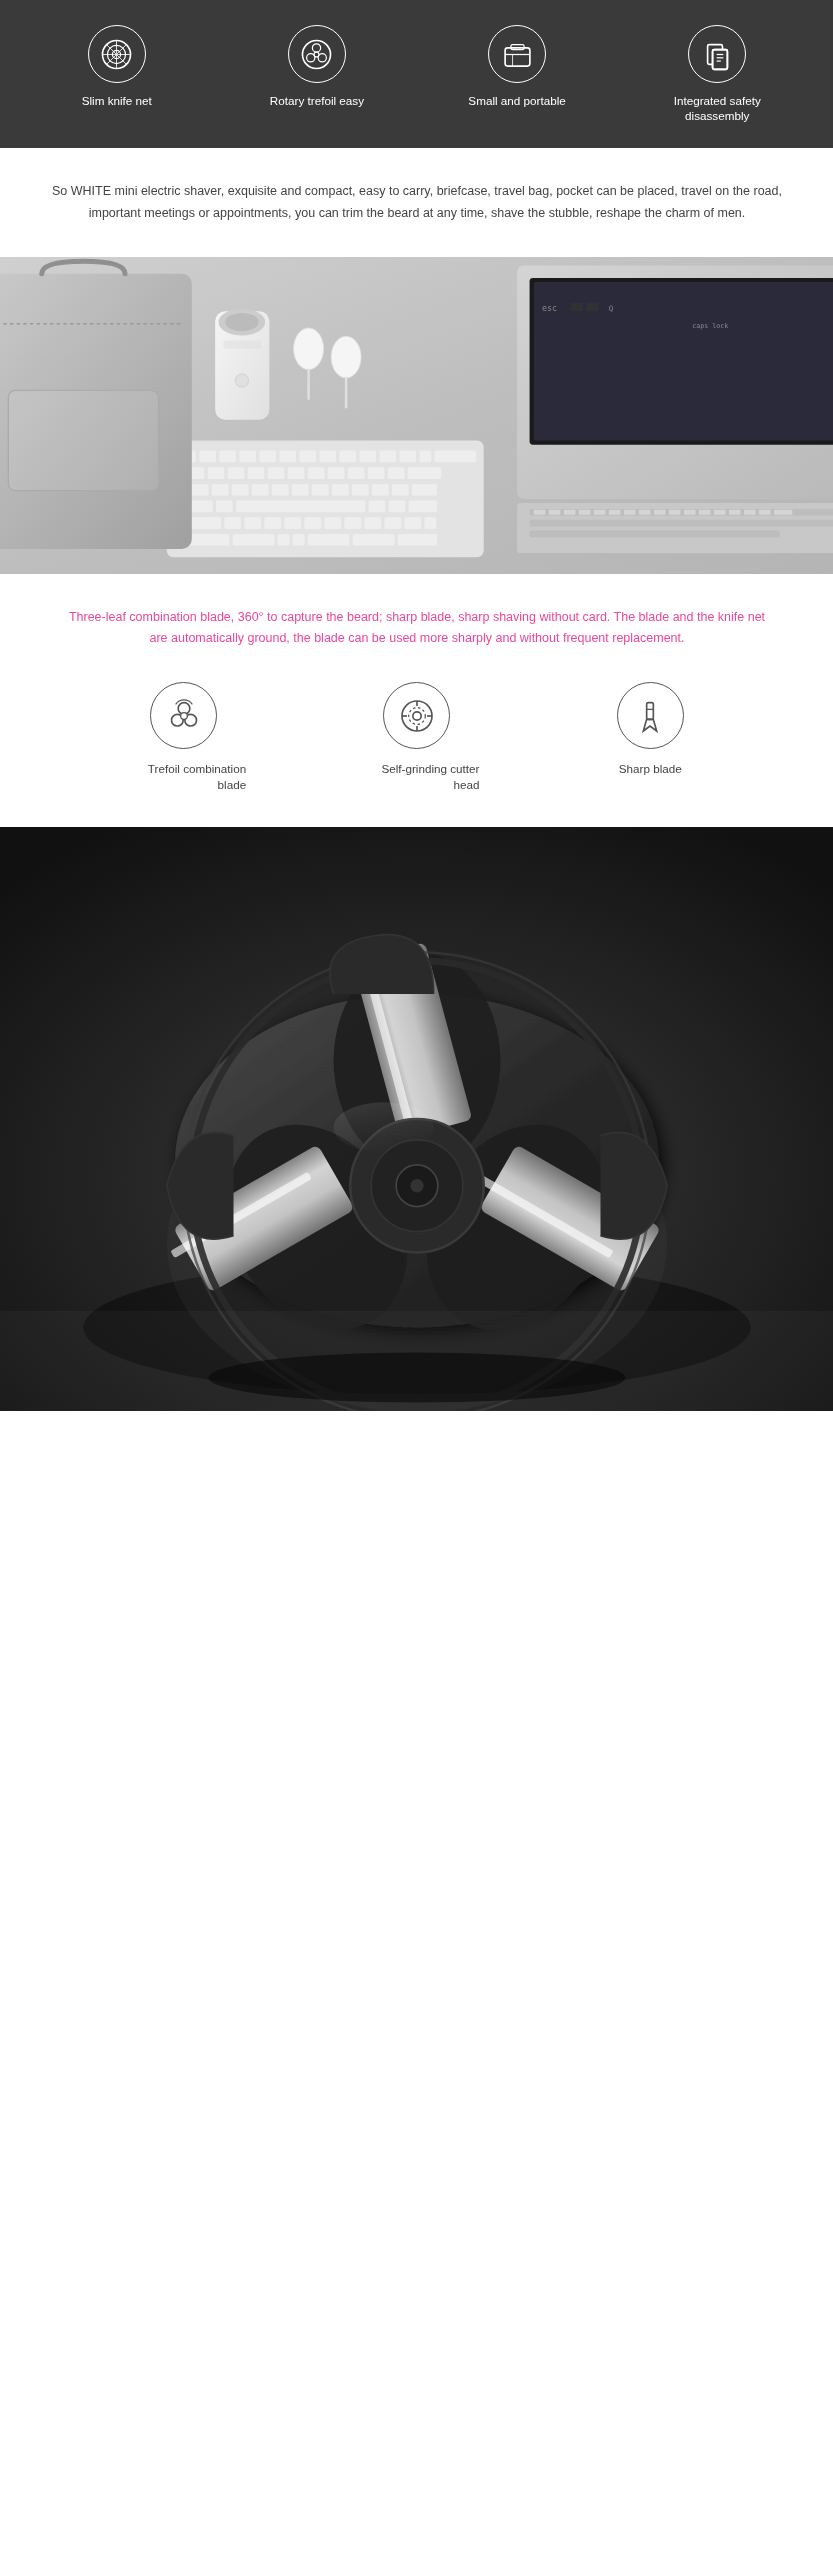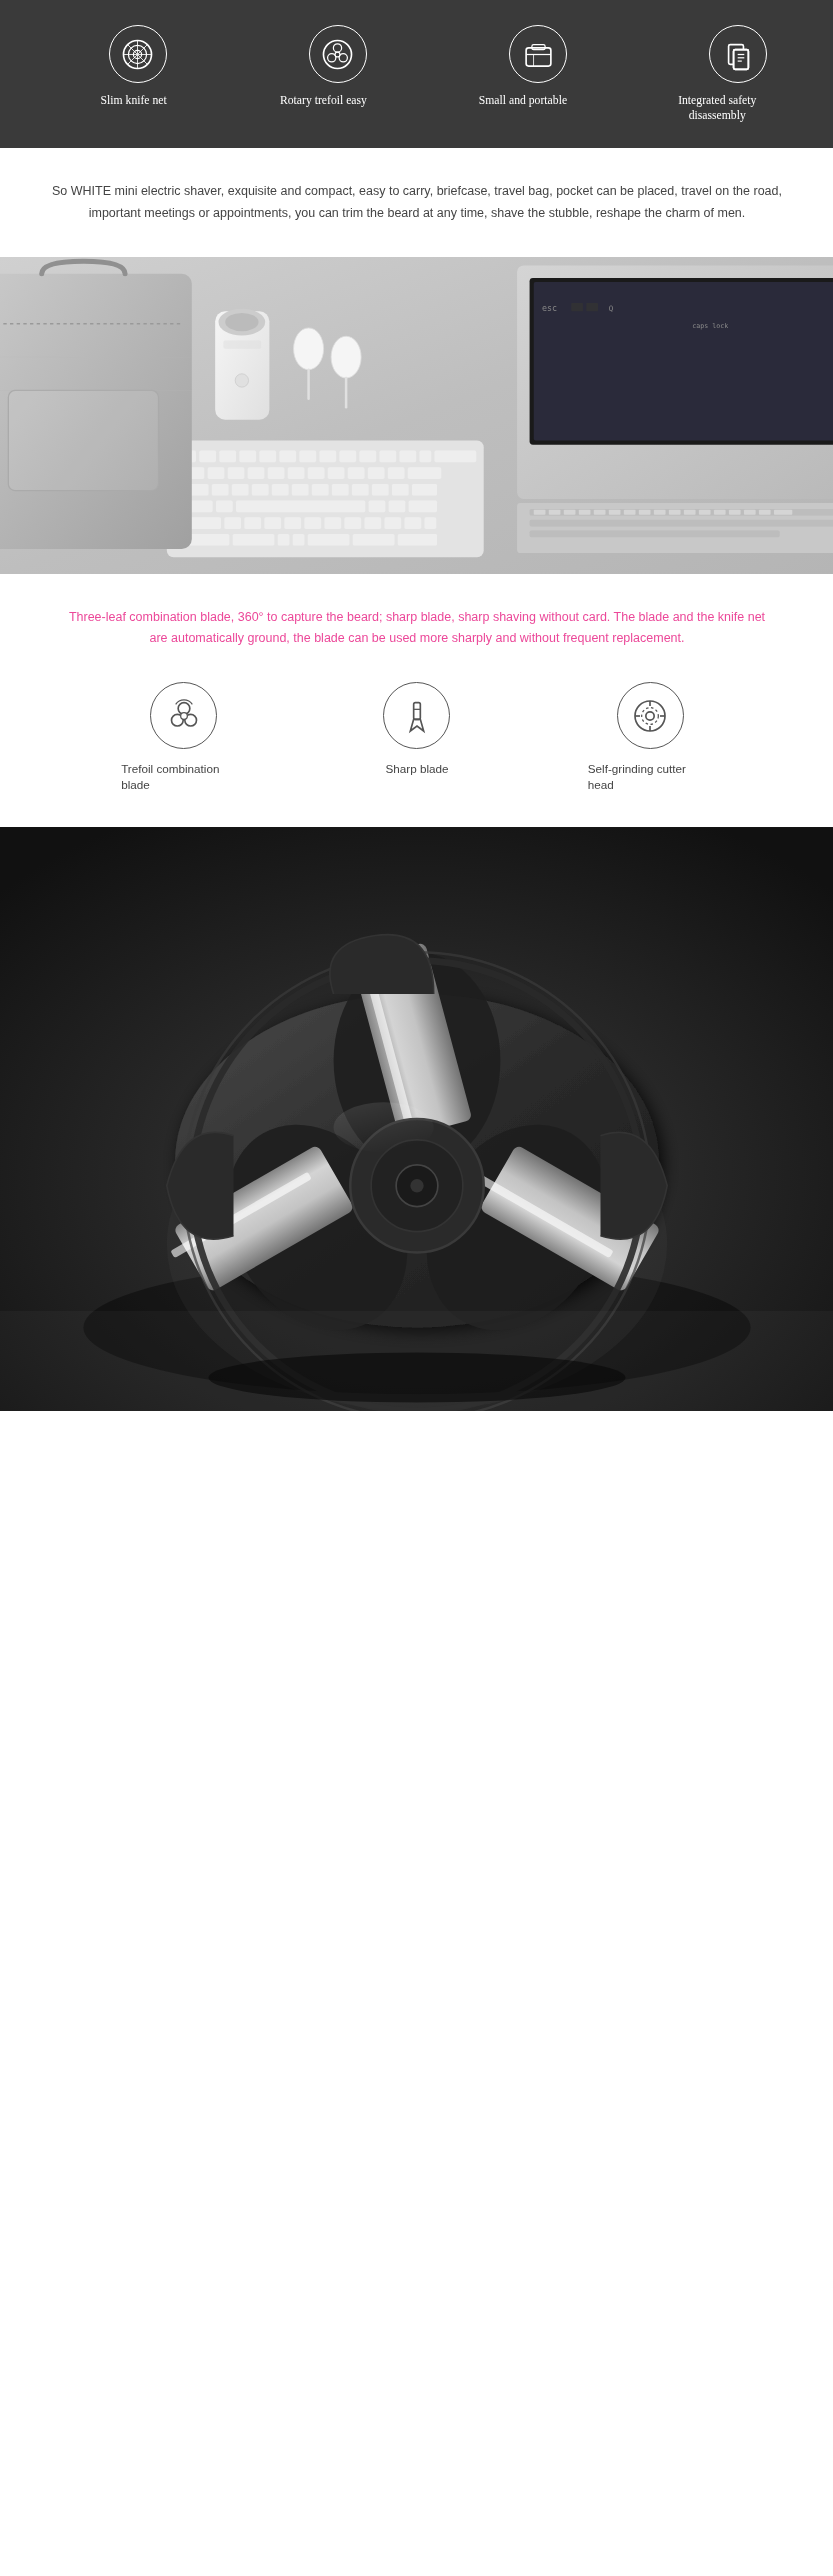--- a/index.html
+++ b/index.html
@@ -14,25 +14,24 @@
     .features-bar {
       background: #3a3a3a;
       padding: 25px 16.7px;
       display: flex;
       justify-content: space-around;
       align-items: flex-start;
     }
     .feature-item {
       display: flex;
       flex-direction: column;
-      align-items: flex-end;
+      align-items: center;
       text-align: center;
       color: #fff;
       width: 100px;
-      font-family: Liberation Serif, serif;
     }
     .feature-icon-circle {
       width: 58px;
       height: 58px;
       border-radius: 50%;
       border: 1.7px solid #fff;
       display: flex;
       align-items: center;
       justify-content: center;
       margin-bottom: 10px;
@@ -89,21 +88,21 @@
     .blade-icons-row {
       display: flex;
       justify-content: space-around;
       align-items: flex-start;
       margin-top: 16.7px;
     }
     .blade-icon-item {
       display: flex;
       flex-direction: column;
       align-items: center;
-      text-align: left;
+      text-align: right;
       width: 125px;
     }
     .blade-icon-circle {
       width: 67px;
       height: 67px;
       border-radius: 50%;
       border: 1.7px solid #555;
       display: flex;
       align-items: center;
       justify-content: center;
@@ -375,43 +374,43 @@
 
           <path d="M 14 10 A 12 12 0 0 1 34 10" stroke="#555" stroke-width="1.5" fill="none" marker-end="url(#arrow)"></path>
         </svg>
       </div>
       <span class="blade-icon-label">Trefoil combination blade</span>
     </div>
 
     <div class="blade-icon-item">
       <div class="blade-icon-circle">
         <svg width="40" height="40" viewBox="0 0 48 48" fill="none">
-
-          <rect x="20" y="8" width="8" height="20" rx="2" stroke="#555" stroke-width="2"></rect>
-          <path d="M20 28 L16 42 L24 36 L32 42 L28 28 Z" stroke="#555" stroke-width="2" fill="none"></path>
-          <line x1="20" y1="16" x2="28" y2="16" stroke="#555" stroke-width="1.5"></line>
-        </svg>
-      </div>
-      <span class="blade-icon-label">Sharp blade</span>
-    </div>
-
-    <div class="blade-icon-item">
-      <div class="blade-icon-circle">
-        <svg width="40" height="40" viewBox="0 0 48 48" fill="none">
           <circle cx="24" cy="24" r="18" stroke="#555" stroke-width="2"></circle>
           <circle cx="24" cy="24" r="5" stroke="#555" stroke-width="2"></circle>
           <circle cx="24" cy="24" r="10" stroke="#555" stroke-width="1.5" stroke-dasharray="3,3"></circle>
 
           <line x1="24" y1="6" x2="24" y2="12" stroke="#555" stroke-width="2"></line>
           <line x1="24" y1="36" x2="24" y2="42" stroke="#555" stroke-width="2"></line>
           <line x1="6" y1="24" x2="12" y2="24" stroke="#555" stroke-width="2"></line>
           <line x1="36" y1="24" x2="42" y2="24" stroke="#555" stroke-width="2"></line>
         </svg>
       </div>
       <span class="blade-icon-label">Self-grinding cutter head</span>
+    </div>
+
+    <div class="blade-icon-item">
+      <div class="blade-icon-circle">
+        <svg width="40" height="40" viewBox="0 0 48 48" fill="none">
+
+          <rect x="20" y="8" width="8" height="20" rx="2" stroke="#555" stroke-width="2"></rect>
+          <path d="M20 28 L16 42 L24 36 L32 42 L28 28 Z" stroke="#555" stroke-width="2" fill="none"></path>
+          <line x1="20" y1="16" x2="28" y2="16" stroke="#555" stroke-width="1.5"></line>
+        </svg>
+      </div>
+      <span class="blade-icon-label">Sharp blade</span>
     </div>
 
   </div>
 </section>
 
 <section class="blade-photo-section">
   <svg width="834" height="584" viewBox="0 0 1000 700" xmlns="http://www.w3.org/2000/svg">
     <defs>
       <radialGradient id="darkBg" cx="50%" cy="60%" r="70%">
         <stop offset="0%" style="stop-color:#3a3a3a;stop-opacity:1"></stop>

